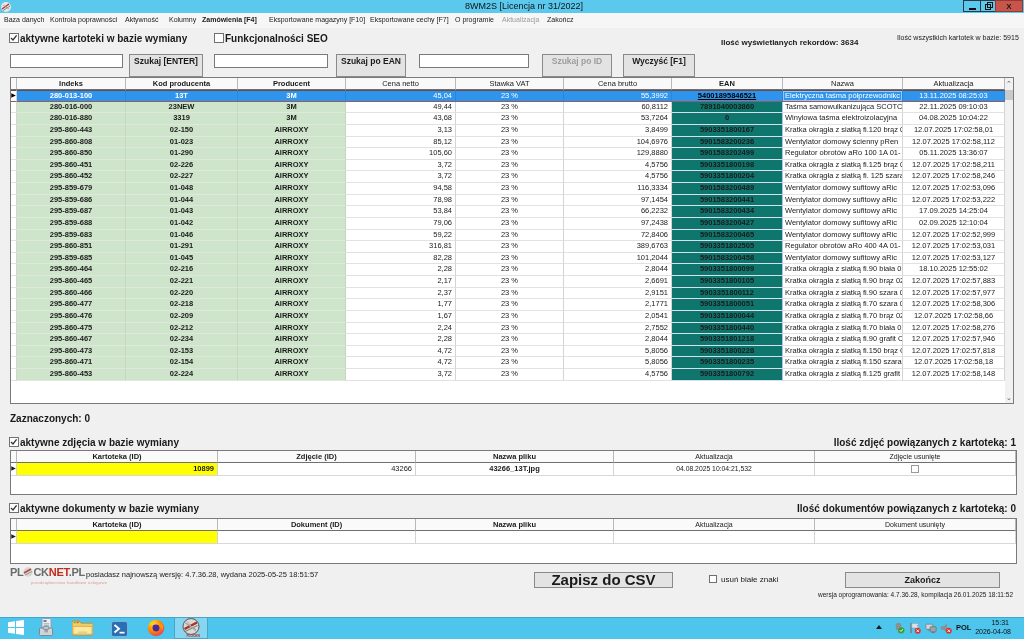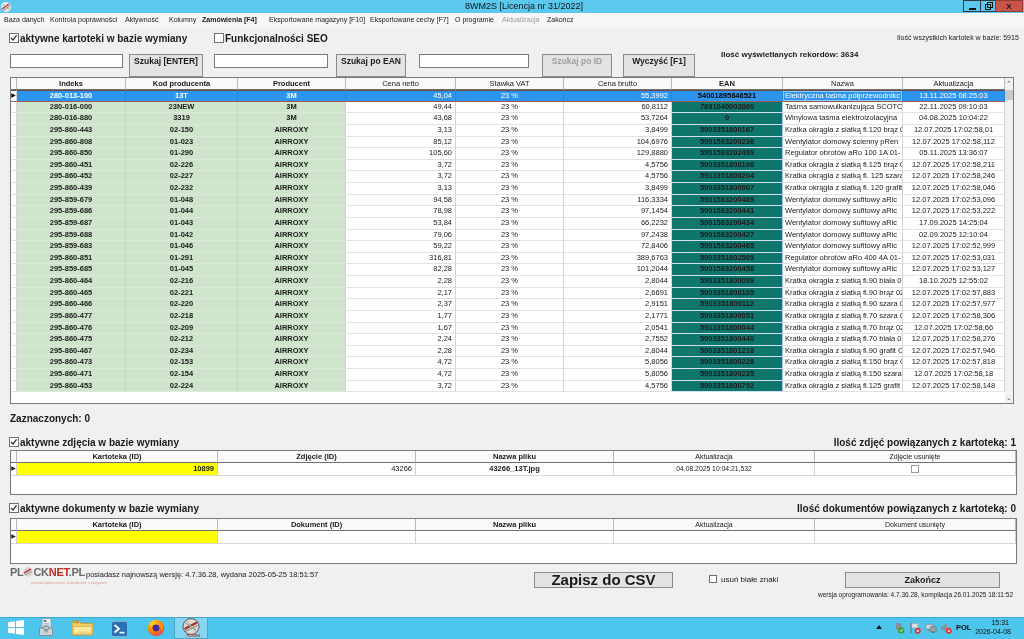--- a/index.html
+++ b/index.html
@@ -25,21 +25,21 @@
 .mt th{height:12px;background:#f9f9f9;border-right:1px solid #b8b8b8;border-bottom:1px solid #707070;font-weight:normal;text-align:center;overflow:hidden;white-space:nowrap;}
 .mt th.b{font-weight:bold;}
 .mt td{height:11.64px;border-right:1px solid #d4d4d4;border-bottom:1px solid #e2e2e2;overflow:hidden;white-space:nowrap;line-height:10.6px;}
 .mt td.g{background:#cee4cb;font-weight:bold;text-align:center;border-right:1px solid #c6d6c3;border-bottom:1px solid #dfe9db;}
 .mt td.e{background:#0f766e;font-weight:bold;text-align:center;border-right:1px solid #a7c8e8;border-bottom:1px solid #d2e0ef;}
 .mt td.r{text-align:right;padding-right:3px;}
 .mt td.c{text-align:center;}
 .mt td.n{text-align:left;padding-left:2px;}
 .mt td.ar{font-size:6px;text-align:center;line-height:10px;}
 .mt tr.sel td{background:#2e95ef;color:#fff;border-right:1px solid #2787dd;border-bottom:1px solid #a25a50;border-top:1px solid #6b4a4a;line-height:9.6px;}
-.mt tr.sel td.e{color:#000;}
+.mt tr.sel td.e{color:#000;text-decoration:underline;}
 .mt tr.sel td.ar{background:#fff;color:#000;border-right:1px solid #d2d2d2;}
 
 #vsb{left:994px;top:0;width:8px;height:325px;background:#f1f1f1;}
 .sbb{left:0;width:8px;height:11px;background:#f1f1f1;color:#555;font-size:7px;text-align:center;line-height:11px;}
 #vthumb{left:0;top:12px;width:8px;height:10px;background:#c9c9c9;}
 
 .lt{width:1005px;font-size:7.5px;}
 .lt th{height:12px;background:#fafafa;border-right:1px solid #b8b8b8;border-bottom:1px solid #707070;font-weight:bold;text-align:center;white-space:nowrap;overflow:hidden;}
 .lt th.rg{font-weight:normal;font-size:7px;}
 .lt td{height:12.5px;border-right:1px solid #d2d2d2;border-bottom:1px solid #d8d8d8;overflow:hidden;white-space:nowrap;line-height:11px;margin-top:8px;}
@@ -85,21 +85,21 @@
 
 <svg class="abs" style="left:9px;top:33px;" width="10" height="10" viewBox="0 0 10 10">
     <rect x="0.5" y="0.5" width="9" height="9" fill="#fdfdfd" stroke="#707070"></rect>
     <path d="M2 5 L4 7 L7.6 2.4" stroke="#333" stroke-width="1.3" fill="none"></path>
   </svg>
 <div class="abs cbl" style="left:20px;top:33px;">aktywne kartoteki w bazie wymiany</div>
 <svg class="abs" style="left:214px;top:33px;" width="10" height="10" viewBox="0 0 10 10">
     <rect x="0.5" y="0.5" width="9" height="9" fill="#fff" stroke="#707070"></rect>
   </svg>
 <div class="abs cbl" style="left:225px;top:33px;">Funkcjonalności SEO</div>
-<div class="abs cbl" style="left:721px;top:50px;font-size:8px;">Ilość wyświetlanych rekordów: 3634</div>
+<div class="abs cbl" style="left:721px;top:38px;font-size:8px;">Ilość wyświetlanych rekordów: 3634</div>
 <div class="abs" style="left:897px;top:34px;font-size:7px;white-space:nowrap;">Ilość wszystkich kartotek w bazie: 5915</div>
 
 <div class="abs tb" style="left:10px;top:54px;width:113px;"></div>
 <div class="abs btn" style="left:129px;top:54px;width:74px;">Szukaj [ENTER]</div>
 <div class="abs tb" style="left:214px;top:54px;width:114px;"></div>
 <div class="abs btn" style="left:336px;top:54px;width:70px;">Szukaj po EAN</div>
 <div class="abs tb" style="left:419px;top:54px;width:110px;"></div>
 <div class="abs btn" style="left:542px;top:54px;width:70px;color:#9d9d9d;">Szukaj po ID</div>
 <div class="abs btn" style="left:623px;top:54px;width:72px;">Wyczyść [F1]</div>
 
@@ -221,32 +221,20 @@
           <td class="g">AIRROXY</td>
           <td class="r">3,72</td>
           <td class="c">23 %</td>
           <td class="r">4,5756</td>
           <td class="e">5903351800204</td>
           <td class="n">Kratka okrągła z siatką fi. 125 szara</td>
           <td class="c">12.07.2025 17:02:58,246</td>
         </tr>
 <tr>
           <td></td>
-          <td class="g">295-860-439</td>
-          <td class="g">02-232</td>
-          <td class="g">AIRROXY</td>
-          <td class="r">3,13</td>
-          <td class="c">23 %</td>
-          <td class="r">3,8499</td>
-          <td class="e">5903351800907</td>
-          <td class="n">Kratka okrągła z siatką fi. 120 grafit</td>
-          <td class="c">12.07.2025 17:02:58,046</td>
-        </tr>
-<tr>
-          <td></td>
           <td class="g">295-859-679</td>
           <td class="g">01-048</td>
           <td class="g">AIRROXY</td>
           <td class="r">94,58</td>
           <td class="c">23 %</td>
           <td class="r">116,3334</td>
           <td class="e">5901583200489</td>
           <td class="n">Wentylator domowy sufitowy aRic</td>
           <td class="c">12.07.2025 17:02:53,096</td>
         </tr>

